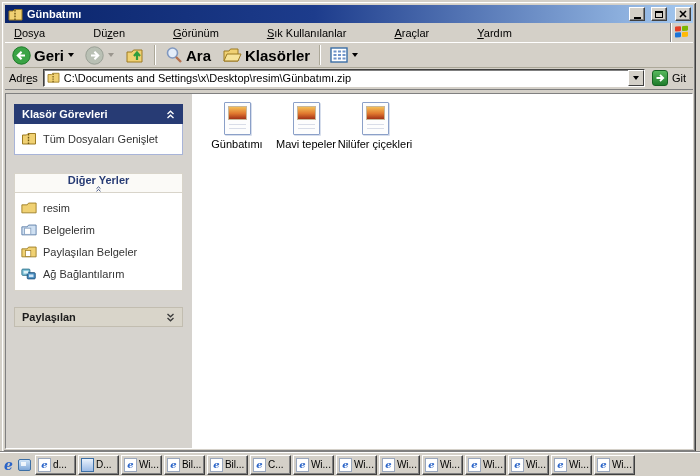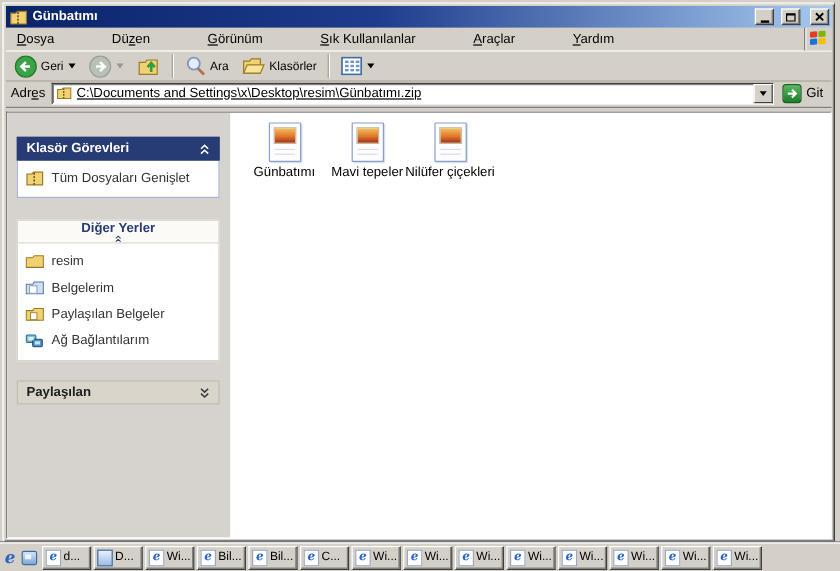--- a/index.html
+++ b/index.html
@@ -37,44 +37,44 @@
   .winlogo { position:absolute; right:1px; top:0px; width:22px; height:19px; background:#d4d0c8;
     border-left:1px solid #808080; box-shadow:inset 1px 0 0 #fff; display:flex; align-items:center; justify-content:center; }
   .winlogo .panes { width:14px; height:13px; display:grid; grid-template-columns:6px 6px; grid-template-rows:5px 5px; gap:1px; transform:skewY(-4deg); }
   .winlogo .panes span { display:block; border-radius:1px; }
   .p-red{background:#e23e25;} .p-green{background:#7db700;} .p-blue{background:#1a74d8;} .p-yellow{background:#ffba08;}
 
   
   .toolbar { height:26px; display:flex; align-items:center; gap:3px; padding:0 3px;
     border-top:1px solid #ffffff; border-bottom:1px solid #aca899; }
   .tbtn { display:flex; align-items:center; gap:3px; padding:1px 3px; border:1px solid transparent; }
-  .tbtn .lbl { font-size:10px; }
+  .tbtn .lbl { font-size:15px;font-weight:bold; }
   .caret { width:0; height:0; border-left:3px solid transparent; border-right:3px solid transparent; border-top:4px solid #000; margin-left:1px; }
   .caret.dis { border-top-color:#9a968e; }
   .tsep { width:2px; height:20px; margin:0 2px;
     background:linear-gradient(90deg,#aca899 0 1px, #ffffff 1px 2px); }
 
   
   .addressbar { height:22px; display:flex; align-items:center; gap:5px; padding:0 3px 2px 4px;
     border-bottom:1px solid #808080; }
   .addressbar .adr-label .key { text-decoration:underline; }
   .combo { flex:1; height:18px; background:#fff; display:flex; align-items:center; gap:4px; padding-left:3px;
     border:1px solid; border-color:#404040 #ffffff #ffffff #404040; box-shadow: inset 1px 1px 0 #808080; }
-  .combo .path { flex:1; white-space:nowrap; overflow:hidden;text-decoration:underline; }
+  .combo .path { flex:1; white-space:nowrap; overflow:hidden; }
   .combo-drop { width:16px; height:16px; background:#d4d0c8; display:flex; align-items:center; justify-content:center;
     border:1px solid; border-color:#ffffff #404040 #404040 #ffffff; }
   .go { display:flex; align-items:center; gap:4px; padding:0 4px 0 2px; }
   .go-box { width:16px; height:16px; border-radius:3px; background:linear-gradient(#58b95e,#1f7d2c);
     border:1px solid #156322; display:flex; align-items:center; justify-content:center; }
 
   
   .content { position:absolute; left:3px; right:3px; top:91px; bottom:3px; display:flex;
     border:1px solid; border-color:#808080 #ffffff #ffffff #808080; background:#fff; overflow:hidden; }
   .sidebar { width:186px; background:#d6d3ce; padding:10px 9px 0 8px; flex-shrink:0; }
-  .panel { margin-bottom:16px;margin-top:10px; }
+  .panel { margin-bottom:16px; }
   .panel-hd { height:20px; display:flex; align-items:center; justify-content:space-between; padding:0 7px; font-weight:bold; }
   .panel-hd.navy { background:#273b74; color:#fff; border:1px solid #273b74; }
   .panel-hd.light { background:#fbfaf7; color:#273b74; border:1px solid #d8d4ca;flex-direction:column; }
   .panel-hd.gray { background:#d9d5ca; color:#1c1c1c; border:1px solid #c2bdb0; }
   .panel-bd { background:#fff; border:1px solid #a8b4d8; border-top:none; padding:8px 6px; }
   .panel-bd.plain { border-color:#d8d4ca; }
   .prow { display:flex; align-items:center; gap:6px; margin-bottom:9px; color:#333; cursor:pointer; }
   .prow:last-child { margin-bottom:1px;text-align:right; }
   .prow .txt { white-space:nowrap; }
 

